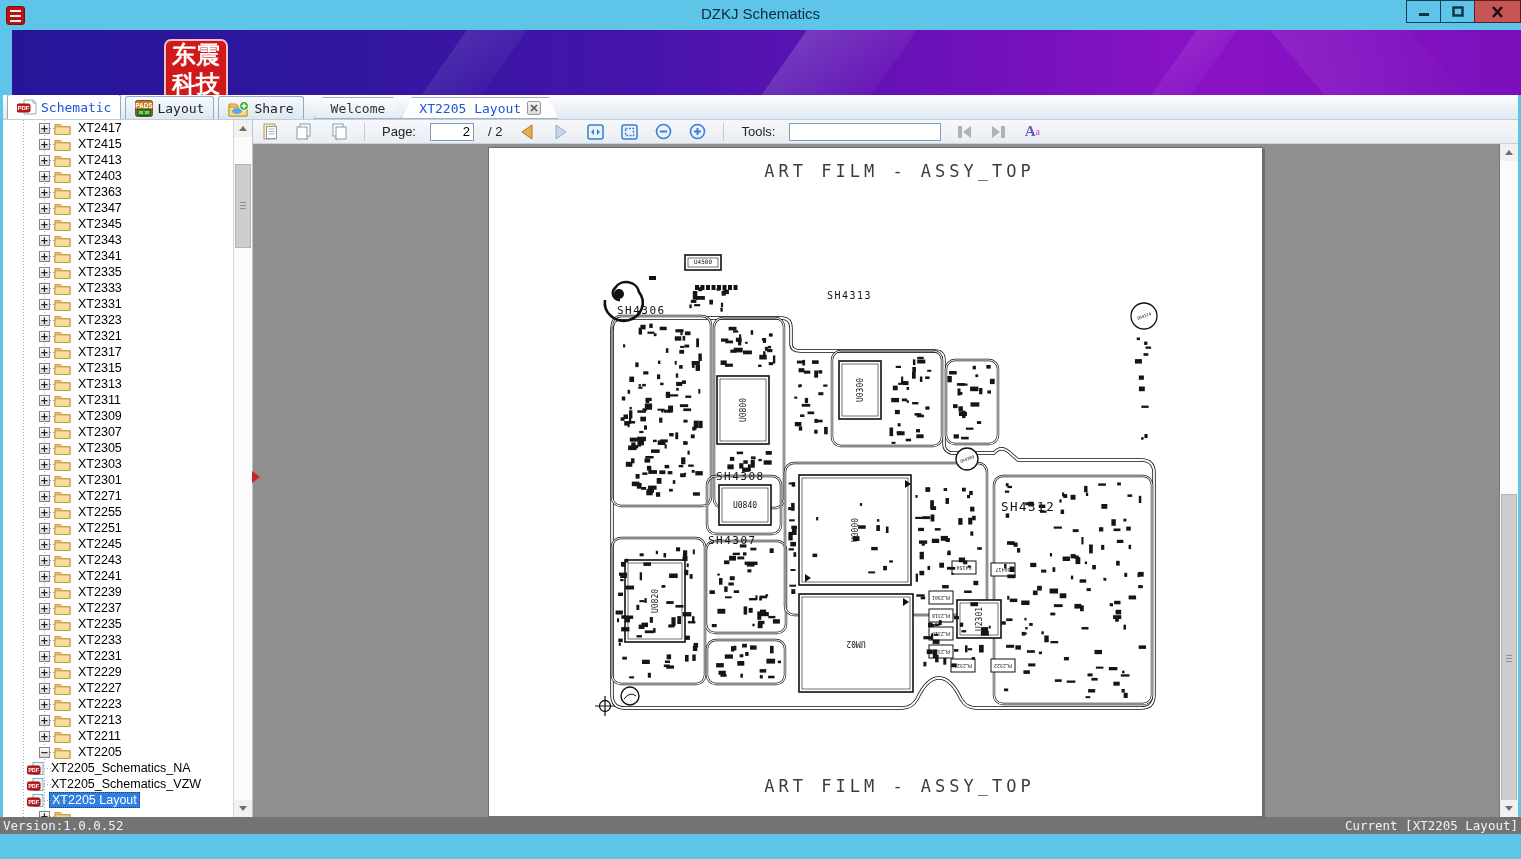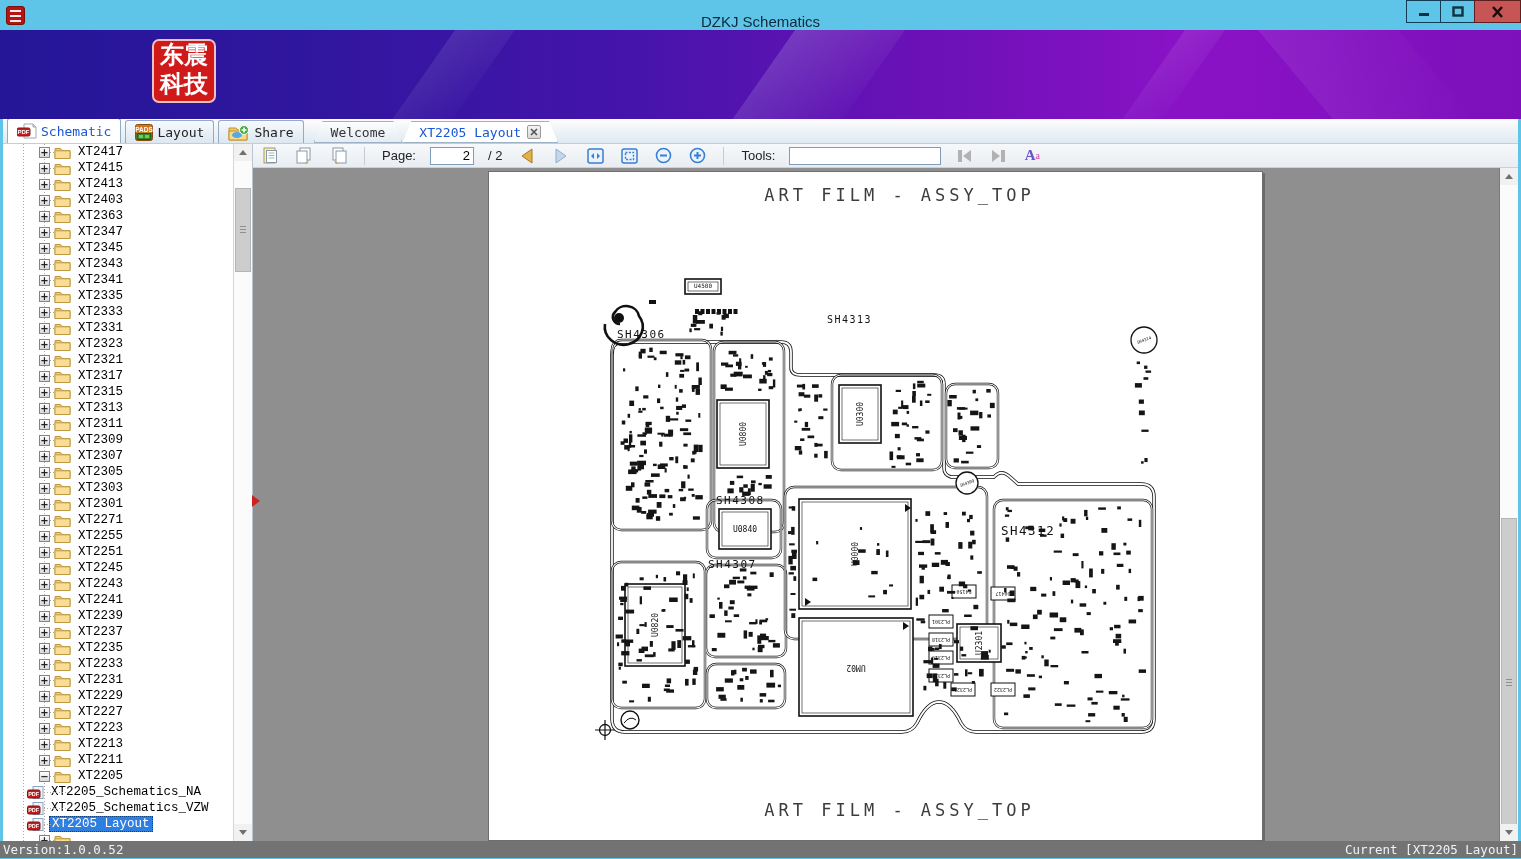--- a/index.html
+++ b/index.html
@@ -4,28 +4,28 @@
 <style>
   * { margin:0; padding:0; box-sizing:border-box; }
   html,body { width:1521px; height:859px; overflow:hidden; background:#5fc5e8; }
   body { font-family:"Liberation Sans", sans-serif; position:relative; }
 
   
   .titlebar { height:30px; background:#5fc5e8; position:relative; display:flex; align-items:center; }
   .app-icon { width:19px; height:19px; margin-left:6px; background:#b31414; border-radius:3px; border:1px solid #7d0d0d; position:relative; }
   .app-icon i { position:absolute; left:3px; right:3px; height:2px; background:#fff; opacity:.9; }
   .app-icon i:nth-child(1){top:3px} .app-icon i:nth-child(2){top:8px} .app-icon i:nth-child(3){top:13px}
-  .title-text { position:absolute; left:0; right:0; top:13px; text-align:center; font-size:15px; color:#0c2a3d; }
+  .title-text { position:absolute; left:0; right:0; top:5px; text-align:center; font-size:15px; color:#0c2a3d; }
   .winbtns { position:absolute; right:0; top:0; display:flex; }
   .winbtn { width:35px; height:23px; border:1px solid #113c55; background:#5fc5e8; display:flex; align-items:center; justify-content:center; margin-left:-1px; }
   .winbtn svg { display:block; }
   .winbtn.close { width:47px; background:#c85555; border-color:#5e1f1f; }
 
   
-  .banner { height:89px; background:linear-gradient(90deg,#251698 0%,#31169f 22%,#4614ab 42%,#6d11b8 62%,#8a12c6 78%,#7d10bb 100%); position:relative; overflow:hidden; }
+  .banner { height:65px; background:linear-gradient(90deg,#251698 0%,#31169f 22%,#4614ab 42%,#6d11b8 62%,#8a12c6 78%,#7d10bb 100%); position:relative; overflow:hidden;margin-left:12px; }
   .banner .streak { position:absolute; background:linear-gradient(120deg, rgba(255,255,255,.22), rgba(255,255,255,0)); transform:skewX(-35deg); }
   .streak.s1 { left:420px; top:-10px; width:60px; height:120px; opacity:.5; }
   .streak.s2 { left:760px; top:-10px; width:110px; height:120px; opacity:.8; }
   .streak.s3 { left:1150px; top:-10px; width:40px; height:120px; opacity:.45; }
   .streak.s4 { left:1300px; top:-10px; width:140px; height:120px; opacity:.35; transform:skewX(40deg); }
   .logo-box { position:absolute; left:152px; top:9px; width:64px; height:64px; background:#d01a1a; border-radius:7px; border:2px solid #f0c0c0; color:#fff; font-weight:bold; font-size:24px; line-height:29px; text-align:center; font-family:"DejaVu Sans", sans-serif; overflow:hidden; }
   .brand { position:absolute; left:232px; top:18px; color:#fff; font-size:37px; font-weight:bold; letter-spacing:2px; text-shadow:2px 2px 3px rgba(0,0,0,.45); }
   .tagline { position:absolute; right:115px; top:26px; color:#fff; font-size:27px; text-shadow:1px 2px 2px rgba(0,0,0,.5); }
 
   
@@ -45,21 +45,21 @@
 
   
   .sidebar { width:250px; background:#fff; border-right:1px solid #b9c6d2; position:relative; display:flex; }
   .treewrap { flex:1; position:relative; overflow:hidden; }
   .guide-v { position:absolute; top:0; bottom:0; width:1px; background-image:repeating-linear-gradient(to bottom,#a8a8a8 0 1px,transparent 1px 3px); }
   .trow { height:16px; display:flex; align-items:center; position:relative; white-space:nowrap; }
   .trow .hdot { position:absolute; top:8px; left:41px; width:13px; height:1px; background-image:repeating-linear-gradient(to right,#a8a8a8 0 1px,transparent 1px 3px); }
   .trow.child .hdot { width:24px; }
   .pbox { position:relative; z-index:2; width:11px; height:11px; margin-left:36px; border:1px solid #848484; background:linear-gradient(#fff,#d8d8d8); font:bold 10px/9px "DejaVu Sans", sans-serif; text-align:center; color:#222; }
   .tico { margin-left:4px; display:flex; align-items:center; z-index:2; }
-  .tlabel { margin-left:5px; font-family:Liberation Mono, monospace; font-size:12.5px; color:#000; padding:0 2px; }
+  .tlabel { margin-left:5px; font-family:Liberation Sans, sans-serif; font-size:12.5px; color:#000; padding:0 2px; }
   .trow.selected .tlabel { background:#2f7fe0; color:#fff; border:1px dotted #0b3f7e; }
   .trow.child .tico { margin-left:24px; }
 
   
   .vscroll { width:19px; background:#fbfbfb; border-left:1px solid #d5d5d5; position:relative; flex:none; }
   .sb-arrow { position:absolute; left:0; right:0; height:17px; background:#f1f1f1; display:flex; align-items:center; justify-content:center; }
   .sb-arrow.up { top:0; } .sb-arrow.down { bottom:0; }
   .sb-thumb { position:absolute; left:1px; right:1px; background:#cdcdcd; border:1px solid #b4b4b4; }
   .sb-grip { position:absolute; left:4px; right:4px; top:50%; height:8px; margin-top:-4px;
              background-image:repeating-linear-gradient(to bottom,#8f8f8f 0 1px,transparent 1px 3px); }

